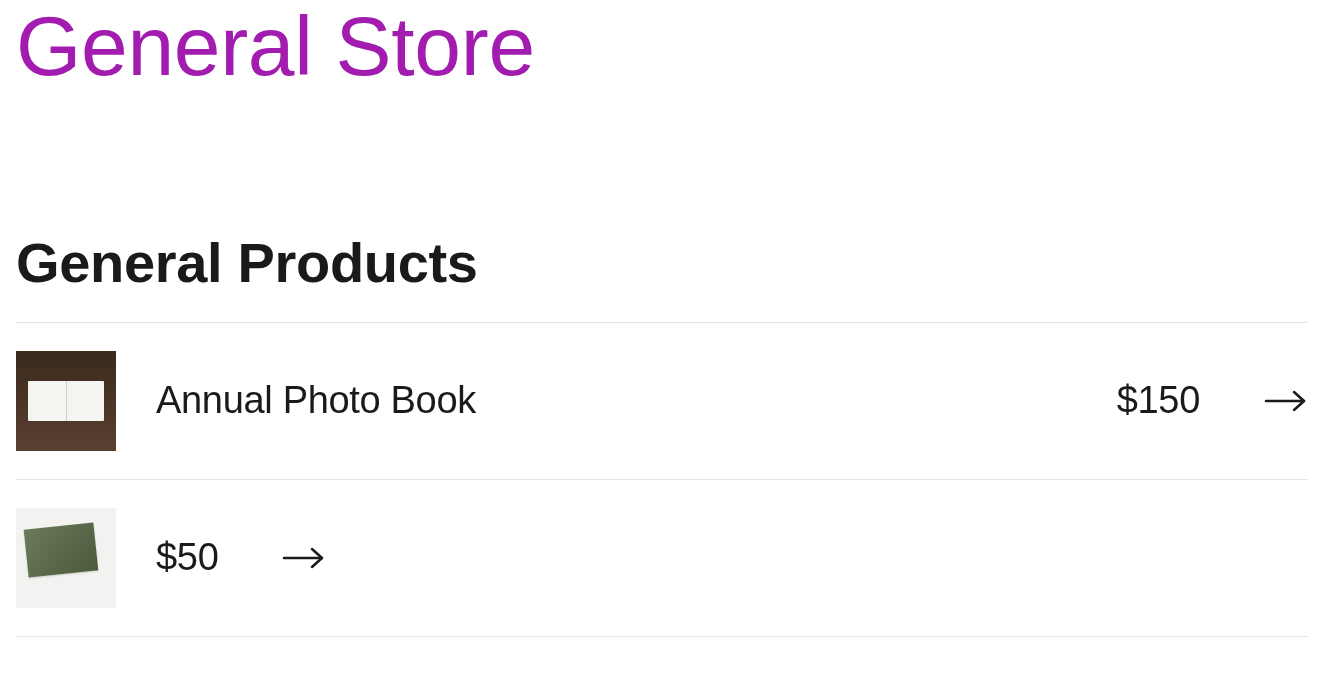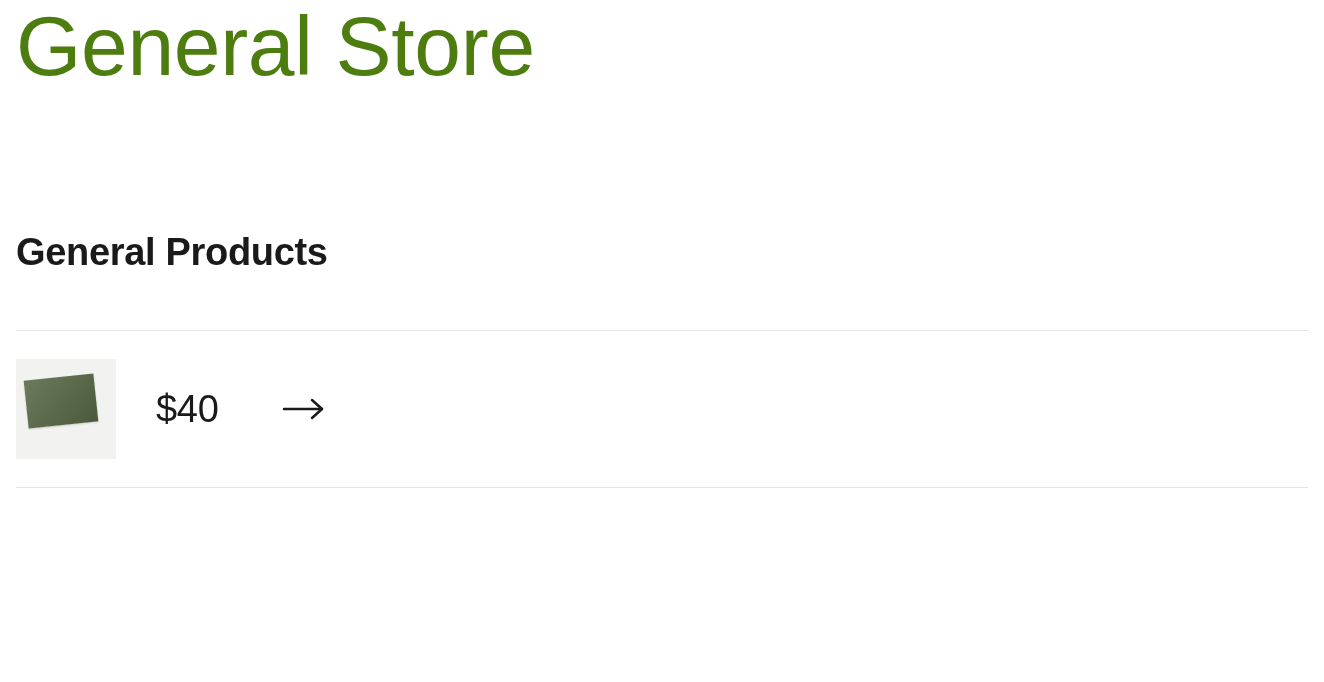--- a/index.html
+++ b/index.html
@@ -14,27 +14,27 @@
       padding: 0 16px;
       width: 1324px;
       letter-spacing: -0.02em;
     }
     .page-title {
       font-size: 84px;
       font-weight: 400;
       line-height: 1.1;
       margin-top: 0;
       margin-bottom: 140px;
-      color: #4d7c0f;
+      color: #a21caf;
     }
     .section-title {
-      font-size: 38px;
+      font-size: 56px;
       font-weight: 700;
       line-height: 1.1;
-      margin-bottom: 56px;
+      margin-bottom: 28px;
       color: #1a1a1a;
     }
     .product-list {
       border-top: 1px solid #e4e4e4;
     }
     .product-row {
       display: flex;
       align-items: center;
       padding: 28px 0;
       border-bottom: 1px solid #e4e4e4;
@@ -117,24 +117,35 @@
   </style>
 </head>
 <body>
 
 <h1 class="page-title">General Store</h1>
 
 <h2 class="section-title">General Products</h2>
 
 <div class="product-list">
 
+  <div class="product-row">
+    <div class="product-thumb thumb-book"></div>
+    <div class="product-name">Annual Photo Book</div>
+    <div class="product-price">$150</div>
+    <div class="arrow">
+      <svg viewBox="0 0 44 24">
+          <line x1="2" y1="12" x2="40" y2="12"></line>
+          <polyline points="30,3 40,12 30,21"></polyline>
+        </svg>
+    </div>
+  </div>
 
   <div class="product-row">
     <div class="product-thumb thumb-frame"></div>
-    <div class="product-price">$40</div>
+    <div class="product-price">$50</div>
     <div class="arrow">
       <svg viewBox="0 0 44 24">
           <line x1="2" y1="12" x2="40" y2="12"></line>
           <polyline points="30,3 40,12 30,21"></polyline>
         </svg>
     </div>
   </div>
 
 </div>
 

